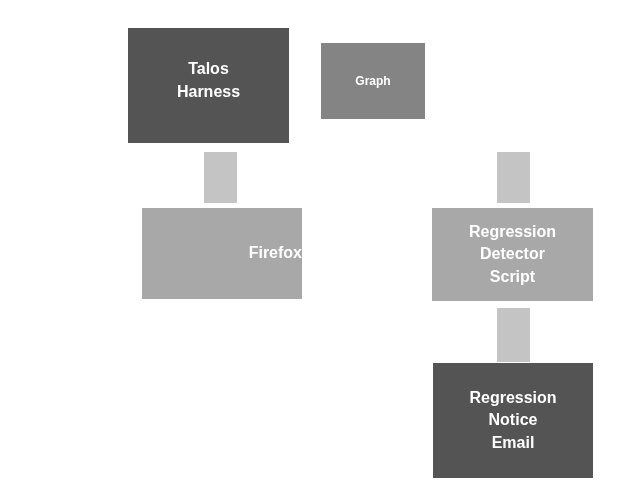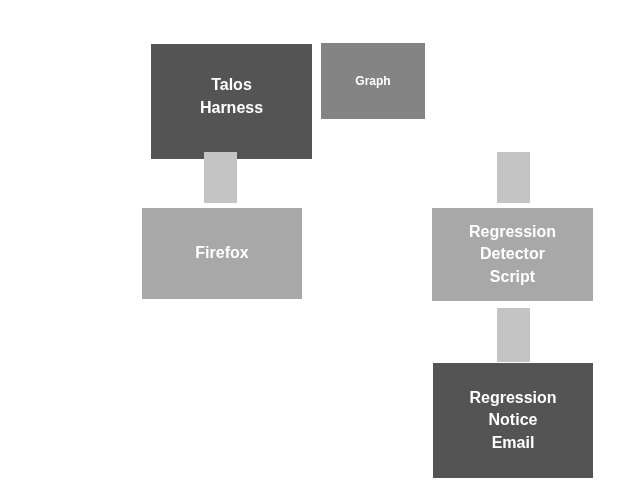--- a/index.html
+++ b/index.html
@@ -37,24 +37,24 @@
   
   .node.lift { padding-bottom: 10px; }
 
   .connector {
     position: absolute;
     background: #c4c4c4;
   }
 
   
   #node-source-change             { left: 26px;  top: 43px;  width: 103px; height: 76px;  }
-  #node-talos-harness             { left: 151px; top: 28px;  width: 161px; height: 115px; margin-top: 16px; }
+  #node-talos-harness             { left: 128px; top: 28px;  width: 161px; height: 115px; }
   #node-upload                    { left: 321px; top: 43px;  width: 104px; height: 76px;  }
   #node-graph-server              { left: 432px; top: 28px;  width: 161px; height: 115px; }
-  #node-firefox                   { left: 142px; top: 208px; width: 160px; height: 91px;  }
+  #node-firefox                   { left: 142px; top: 208px; width: 160px; height: 91px; justify-content: flex-end;  }
   #node-regression-detector-script{ left: 432px; top: 208px; width: 161px; height: 93px;  }
   #node-regression-notice-email   { left: 433px; top: 363px; width: 160px; height: 115px; }
 
   
   #connector-talos-firefox        { left: 204px; top: 152px; width: 33px; height: 51px; }
   #connector-graph-detector       { left: 497px; top: 152px; width: 33px; height: 51px; }
   #connector-detector-email       { left: 497px; top: 308px; width: 33px; height: 54px; }
 </style>
 </head>
 <body>

